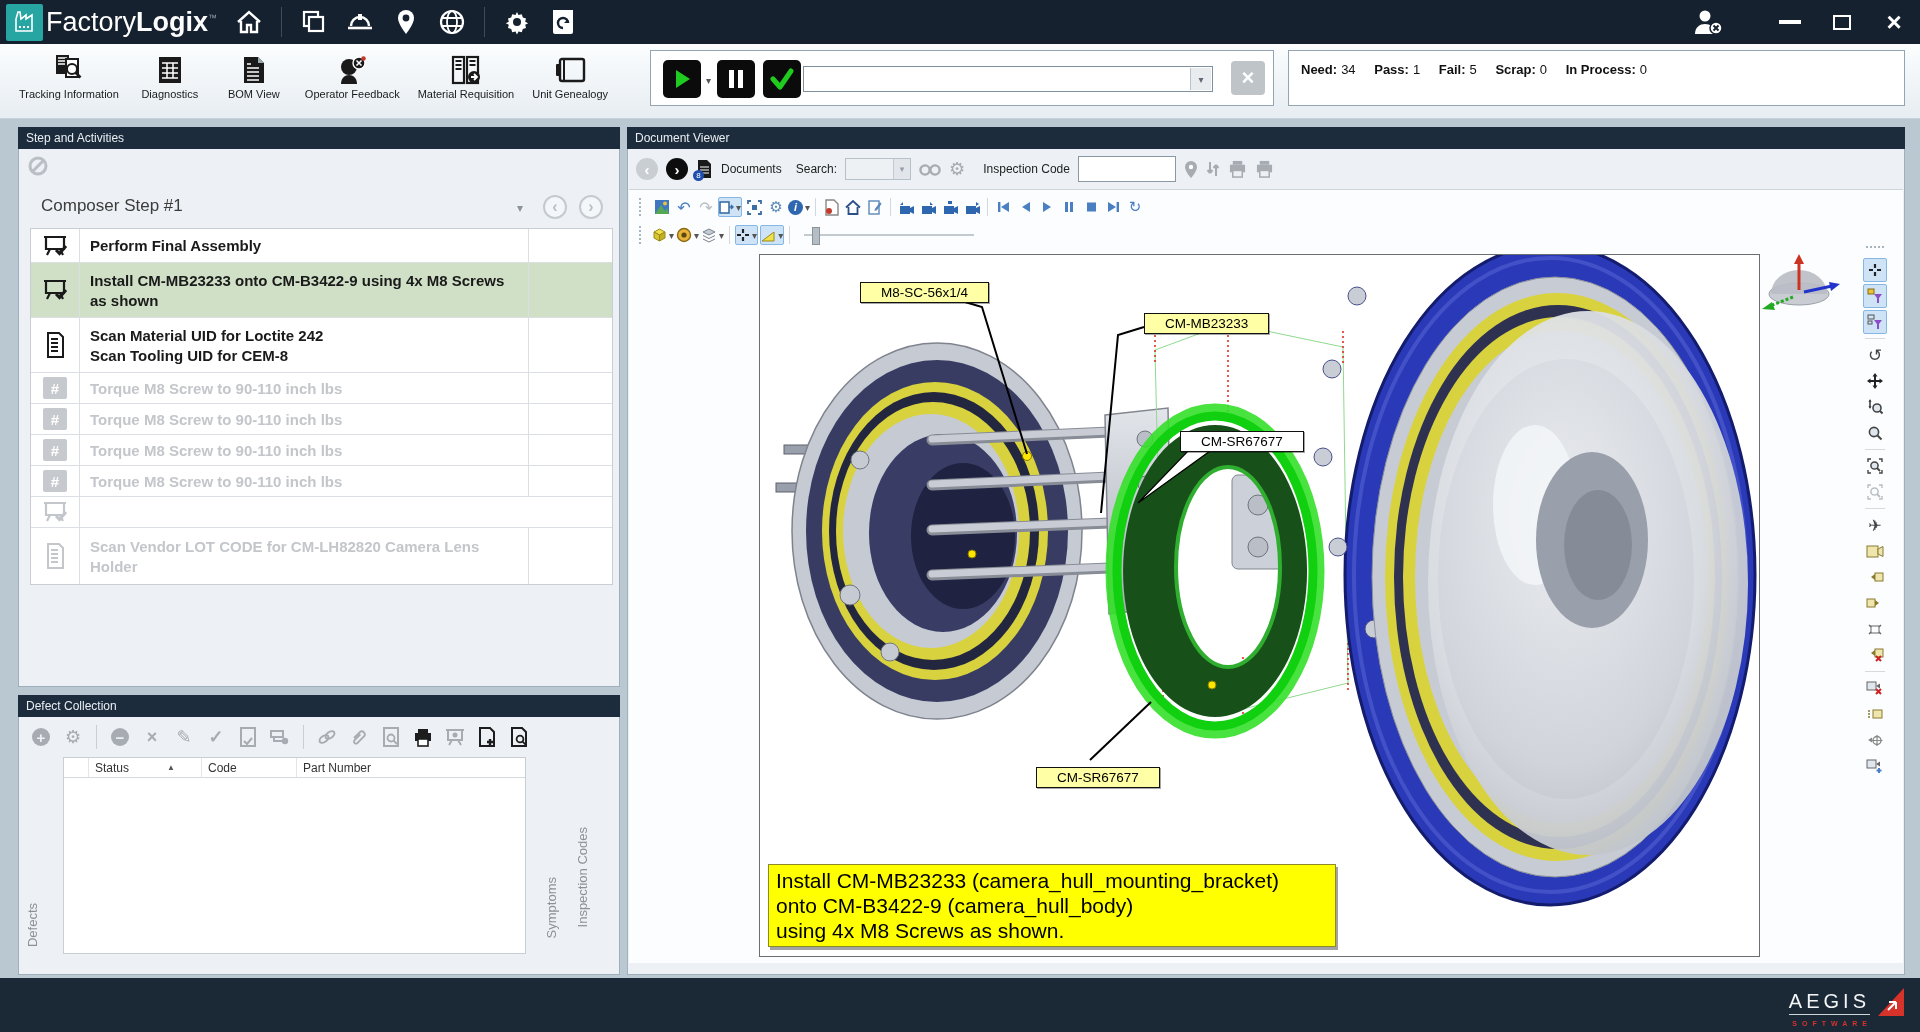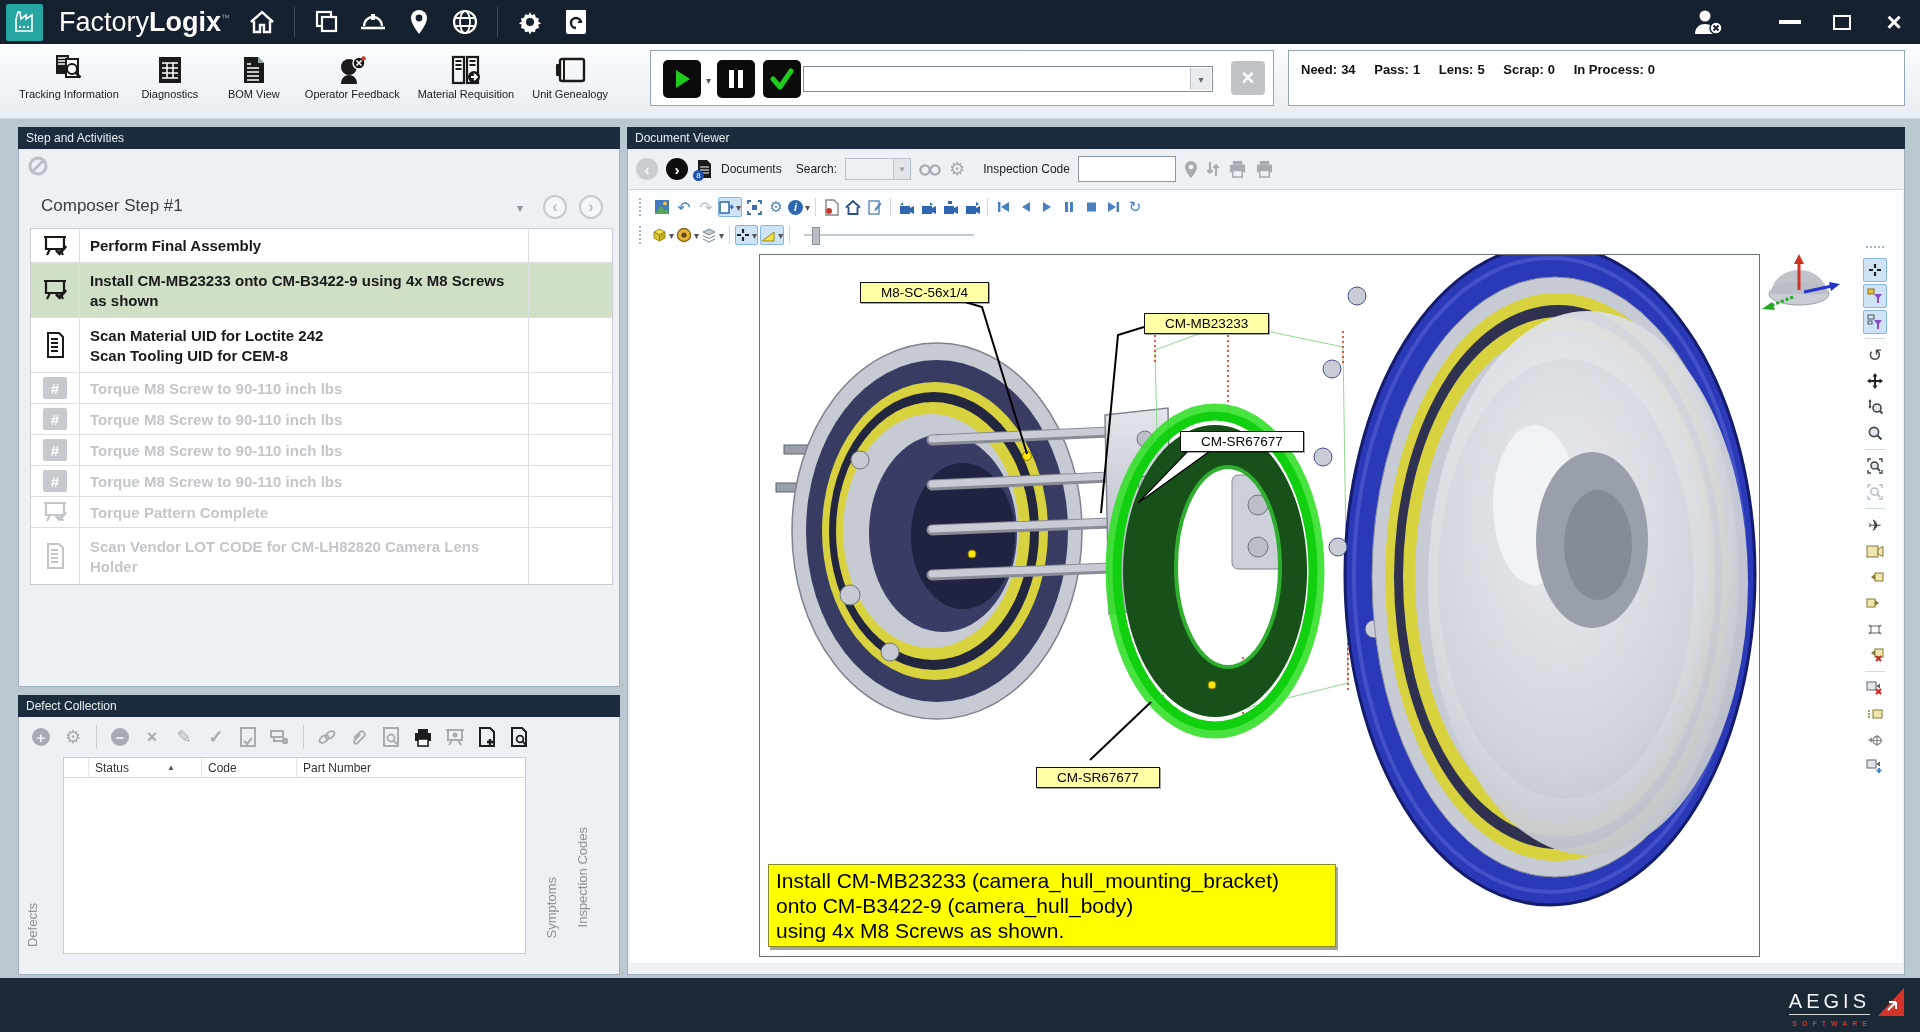--- a/index.html
+++ b/index.html
@@ -1,21 +1,21 @@
 <!DOCTYPE html>
 <html><head>
 <meta charset="utf-8">
 <style>
   html,body{margin:0;padding:0;background:#9fb2bd;font-family:"Liberation Sans",sans-serif;}
   #app{position:relative;width:1920px;height:1032px;background:#b9c8d1;overflow:hidden;}
 
   
   .titlebar{position:absolute;top:0;left:0;right:0;height:44px;background:#15212e;display:flex;align-items:center;color:#fff;}
   .logo{width:37px;height:37px;background:#27a5a2;margin-left:6px;border-radius:2px;display:flex;align-items:center;justify-content:center;flex:0 0 auto;}
-  .brand{margin-left:16px;font-size:27px;color:#fdfdfd;white-space:nowrap;}
+  .brand{margin-left:3px;font-size:27px;color:#fdfdfd;white-space:nowrap;}
   .brand .b2{font-weight:bold;}
   .brand .tm{font-size:9px;vertical-align:super;color:#8fa2b3;}
   .tb-ic{width:36px;height:36px;margin:0 5px;display:flex;align-items:center;justify-content:center;color:#fff;}
   .tb-sep{width:1px;height:30px;background:#3d4c5c;margin:0 9px;}
   .win-ctrls{margin-left:auto;display:flex;align-items:center;height:100%;}
   .wc{width:52px;height:100%;display:flex;align-items:center;justify-content:center;color:#fff;}
   .min-bar{width:22px;height:4px;background:#fff;}
   .restore-box{width:14px;height:11px;border:2px solid #fff;position:relative;background:#15212e;}
   .restore-box:before{content:"";position:absolute;left:3px;top:-6px;width:13px;height:10px;border:2px solid #fff;z-index:-1;}
   .close-x{font-size:26px;font-weight:bold;line-height:1;}
@@ -28,21 +28,21 @@
   .rb-label{font-size:11px;color:#1a1a1a;margin-top:3px;white-space:nowrap;}
 
   .runbox{position:absolute;left:650px;top:50px;width:624px;height:56px;background:#fff;border:1px solid #93a5b2;box-sizing:border-box;}
   .play-btn,.pause-btn,.check-btn{position:absolute;top:9px;width:38px;height:38px;background:#0b0b0b;border-radius:5px;display:flex;align-items:center;justify-content:center;}
   .caret{font-size:10px;color:#555;}
   .run-caret{position:absolute;top:24px;}
   .win-combo{position:absolute;left:152px;top:15px;width:410px;height:26px;border:1px solid #7f909e;background:#fff;box-sizing:border-box;}
   .win-combo .dd{position:absolute;right:1px;top:1px;bottom:1px;width:20px;background:#e9ecef;border-left:1px solid #b8c2ca;display:flex;align-items:center;justify-content:center;color:#667;font-size:10px;}
   .clearx{position:absolute;left:580px;top:10px;width:34px;height:34px;background:#bfc4c9;border-radius:4px;color:#fff;font-size:22px;font-weight:bold;display:flex;align-items:center;justify-content:center;}
   .statsbox{position:absolute;left:1288px;top:50px;width:617px;height:56px;background:#fff;border:1px solid #93a5b2;box-sizing:border-box;font-size:13px;color:#111;padding:11px 0 0 12px;}
-  .stat{margin-right:15px;white-space:nowrap;font-weight:bold;}
+  .stat{margin-right:15px;white-space:nowrap;}
   .stat b{margin-right:4px;}
 
   
   .panel-hdr{position:absolute;height:22px;background:#1d2c3c;color:#e9eef3;font-size:12px;line-height:22px;padding-left:8px;box-sizing:border-box;}
   .panel-body{position:absolute;background:#edf1f5;border:1px solid #9fb0bc;border-top:none;box-sizing:border-box;}
 
   
   .slash-ic{position:absolute;left:9px;top:7px;width:20px;height:20px;}
   .selector-label{position:absolute;left:22px;top:47px;font-size:17px;color:#3c3c3c;}
   .sel-caret{position:absolute;left:498px;top:52px;color:#8a949c;font-size:12px;}
@@ -288,21 +288,21 @@
       <span class="dd">▾</span>
     </div>
     <div class="clearx">
         <span>×</span>
       </div>
   </div>
 
   <div class="statsbox">
     <span class="stat"><b>Need:</b><span>34</span></span>
     <span class="stat"><b>Pass:</b><span>1</span></span>
-    <span class="stat"><b>Lens:</b><span>5</span></span>
+    <span class="stat"><b>Fail:</b><span>5</span></span>
     <span class="stat"><b>Scrap:</b><span>0</span></span>
     <span class="stat"><b>In Process:</b><span>0</span></span>
   </div>
 
   <div class="panel-hdr" style="left:18px;top:127px;width:602px;"><span>Step and Activities</span></div>
   <div class="panel-body" style="left:18px;top:149px;width:602px;height:538px;">
     <div class="slash-ic">
       <svg width="20" height="20" viewBox="0 0 20 20">
           <circle cx="10" cy="10" r="8" fill="none" stroke="#b9bfc5" stroke-width="3"></circle>
           <path d="M4.5 15.5L15.5 4.5" stroke="#b9bfc5" stroke-width="3"></path>
@@ -380,21 +380,20 @@
         <span class="end-cell"></span>
       </div>
       <div class="step-row dis" style="height:31px;">
         <span class="icon-cell">
             <svg width="26" height="24" viewBox="0 0 26 24">
               <path d="M2 3h22M4 3v12h18V3" fill="none" stroke="currentColor" stroke-width="2.2"></path>
               <path d="M8 15l-3 6M18 15l3 6" stroke="currentColor" stroke-width="2.2"></path>
               <path d="M14 16l3.5 3.5L24 12" fill="none" stroke="currentColor" stroke-width="3"></path>
             </svg>
           </span>
-        <span class="text-cell">Torque Pattern Complete</span>
         <span class="end-cell"></span>
       </div>
       <div class="step-row dis" style="height:56px;border-bottom:none;">
         <span class="icon-cell">
             <svg width="20" height="26" viewBox="0 0 20 26">
               <path d="M3 1h11l4 4v20H3z" fill="none" stroke="currentColor" stroke-width="2"></path>
               <path d="M6 7h7M6 11h7M6 15h7M6 19h7" stroke="currentColor" stroke-width="2"></path>
             </svg>
           </span>
         <span class="text-cell">Scan Vendor LOT CODE for CM-LH82820 Camera Lens Holder</span>

